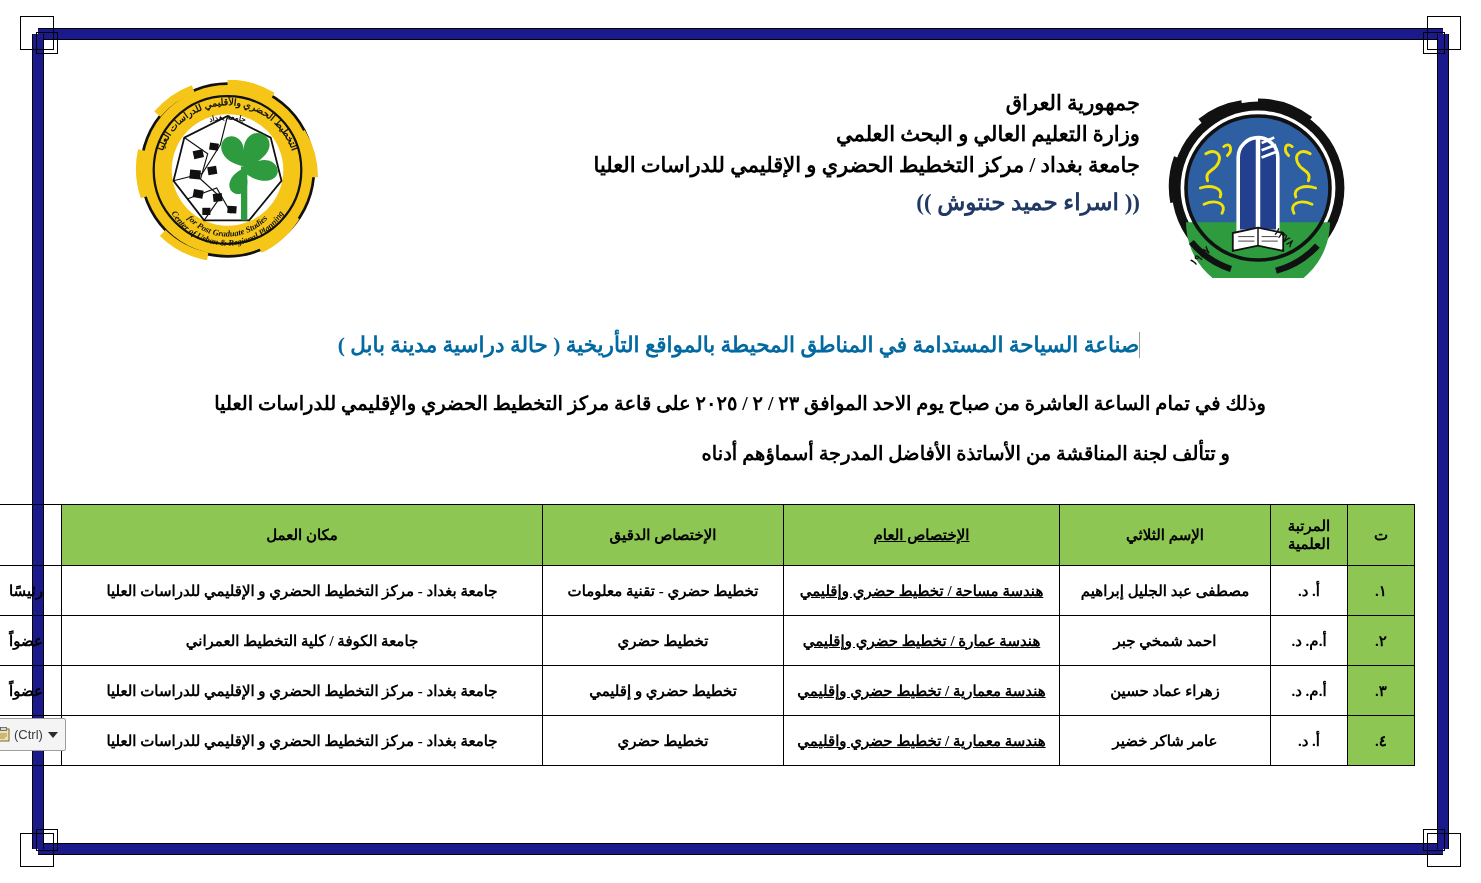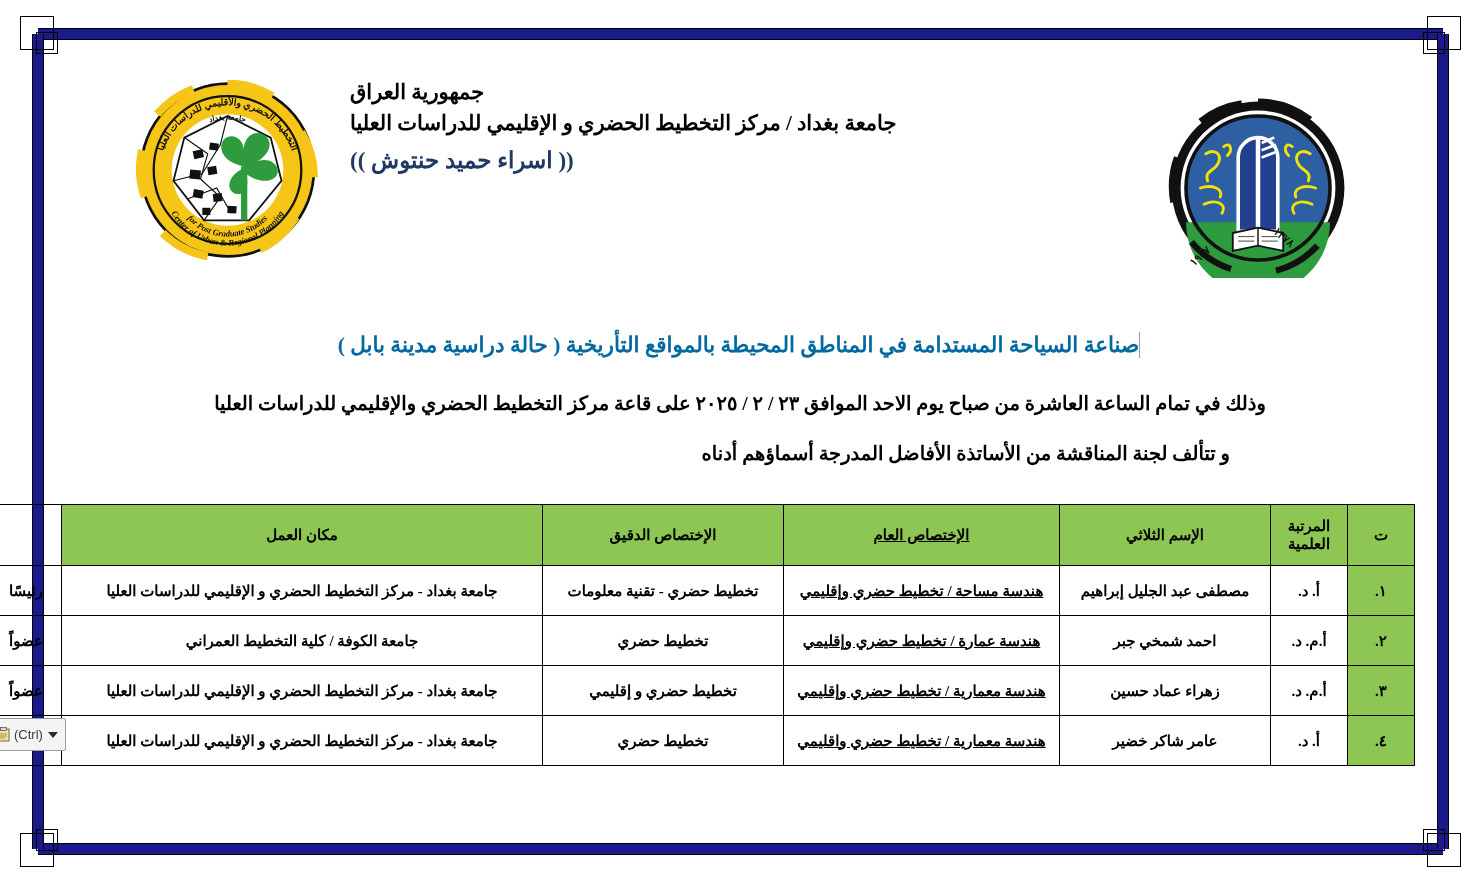--- a/index.html
+++ b/index.html
@@ -58,23 +58,23 @@
   }
   .logo-right {
     position: absolute;
     left: 1168px; top: 98px;
     width: 180px; height: 180px;
   }
 
   
   .header-block {
     position: absolute;
-    left: 350px; top: 77px;
+    left: 350px; top: 88px;
     width: 790px;
-    text-align: left;
+    text-align: right;
   }
   .h-line {
     font-weight: bold;
     font-size: 21px;
     line-height: 31px;
     white-space: nowrap;
   }
   .h-line.sub {
     margin-top: 16px;
     font-size: 21.5px;
@@ -324,20 +324,21 @@
     </g>
   </g>
   <g fill="#111111" font-family="'Liberation Serif',serif" font-size="12" font-weight="bold">
     <text x="48" y="170" transform="rotate(-42 48 170)">١٩٥٧</text>
     <text x="136" y="166" transform="rotate(40 136 166)">١٣٧٨</text>
   </g>
 </svg>
 
 <div class="header-block">
   <div class="h-line">جمهورية العراق</div>
+  <div class="h-line">وزارة التعليم العالي و البحث العلمي</div>
   <div class="h-line">جامعة بغداد / مركز التخطيط الحضري و الإقليمي للدراسات العليا</div>
   <div class="student-name">(( اسراء حميد حنتوش ))</div>
 </div>
 
 <div class="thesis-title">
   <span class="caret"></span><span>صناعة السياحة المستدامة في المناطق المحيطة بالمواقع التأريخية ( حالة دراسية مدينة بابل )</span>
 </div>
 
 <div class="date-line">وذلك في تمام الساعة العاشرة من صباح يوم الاحد الموافق ٢٣ / ٢ / ٢٠٢٥ على قاعة مركز التخطيط الحضري والإقليمي للدراسات العليا</div>
 <div class="committee-line">و تتألف لجنة المناقشة من الأساتذة الأفاضل المدرجة أسماؤهم أدناه</div>

